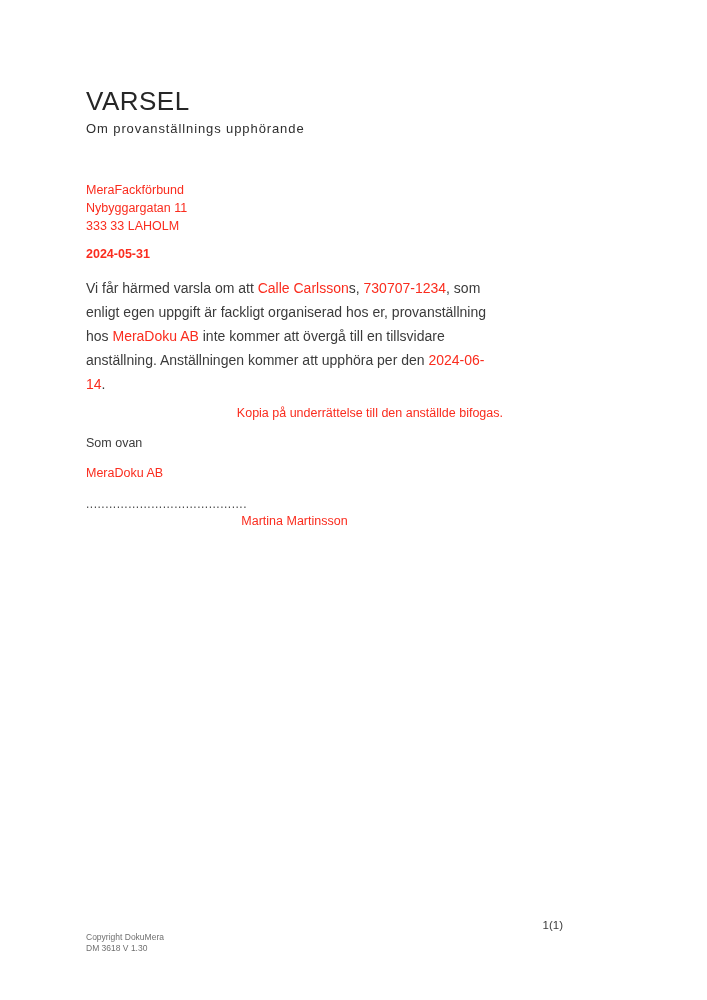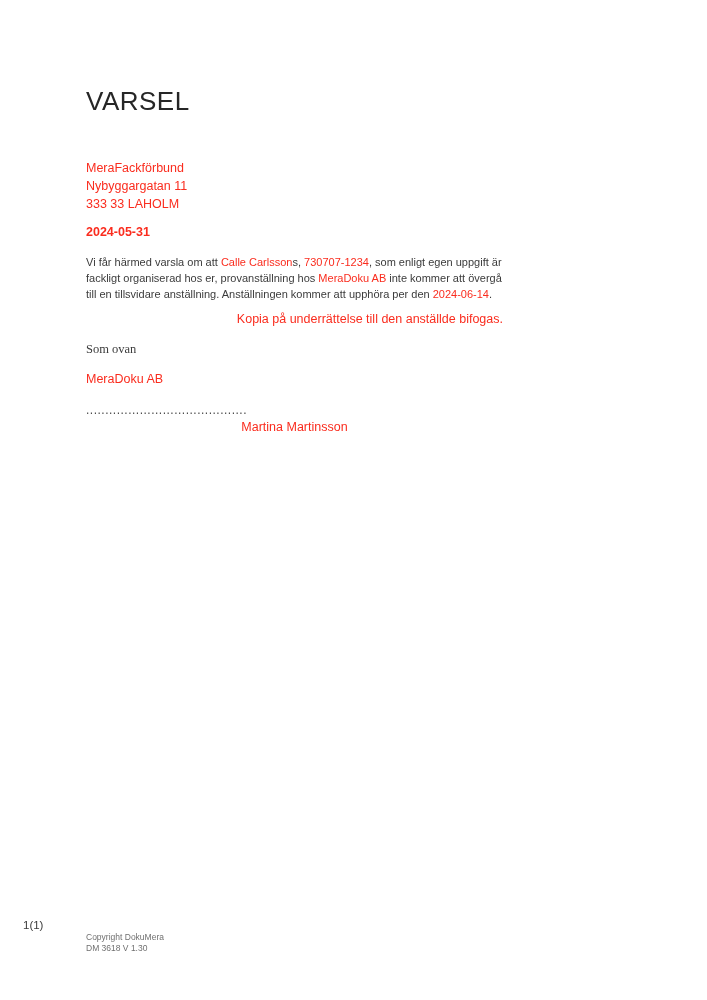--- a/index.html
+++ b/index.html
@@ -46,34 +46,33 @@
   .red { color: var(--field-red, #fa2c1e); }
   .date-line {
     margin-top: 10px;
     font-size: 12.5px;
     line-height: 18px;
     font-weight: bold;
   }
   .body-par {
     margin-top: 13px;
     max-width: 585px;
-    font-size: 11px;
-    line-height: 16px;
+    font-size: 14px;
+    line-height: 24px;
   }
   .attachment-note {
     margin-top: 8px;
     font-size: 12.5px;
     line-height: 18px;
     text-align: right;
   }
   .closing-phrase {
     margin-top: 12px;
     font-size: 12.5px;
     line-height: 18px;
-    font-family: Liberation Serif, serif;
   }
   .closing-company {
     margin-top: 12px;
     font-size: 12.5px;
     line-height: 18px;
   }
   .sig-line {
     margin-top: 16px;
     font-size: 12px;
     line-height: 12px;
@@ -85,41 +84,41 @@
     margin-top: 2px;
     font-size: 12.5px;
     line-height: 18px;
     text-align: center;
   }
   .page-number {
     position: absolute;
     left: 0;
     right: 0;
     top: 919px;
-    text-align: left;
+    text-align: right;
     font-size: 11.5px;
     color: #3c3c3c;
-    margin-left: 23px;
   }
   .copyright-block {
     position: absolute;
     left: 86px;
     top: 932px;
     font-size: 8.5px;
     line-height: 11px;
     color: var(--footer-gray, #707070);
   }
 </style>
 </head>
 <body>
 
 <div class="page">
   <div class="content">
 
     <h1 class="doc-title">VARSEL</h1>
+    <p class="doc-subtitle">Om provanställnings upphörande</p>
 
     <div class="recipient red">
       <p>MeraFackförbund</p>
       <p>Nybyggargatan 11</p>
       <p>333 33 LAHOLM</p>
     </div>
 
     <p class="date-line red">2024-05-31</p>
 
     <p class="body-par"><span>Vi får härmed varsla om att </span><span class="red">Calle Carlsson</span><span>s, </span><span class="red">730707-1234</span><span>, som enligt egen uppgift är fackligt organiserad hos er, provanställning hos </span><span class="red">MeraDoku AB</span><span> inte kommer att övergå till en tillsvidare anställning. Anställningen kommer att upphöra per den </span><span class="red">2024-06-14</span><span>.</span></p>

